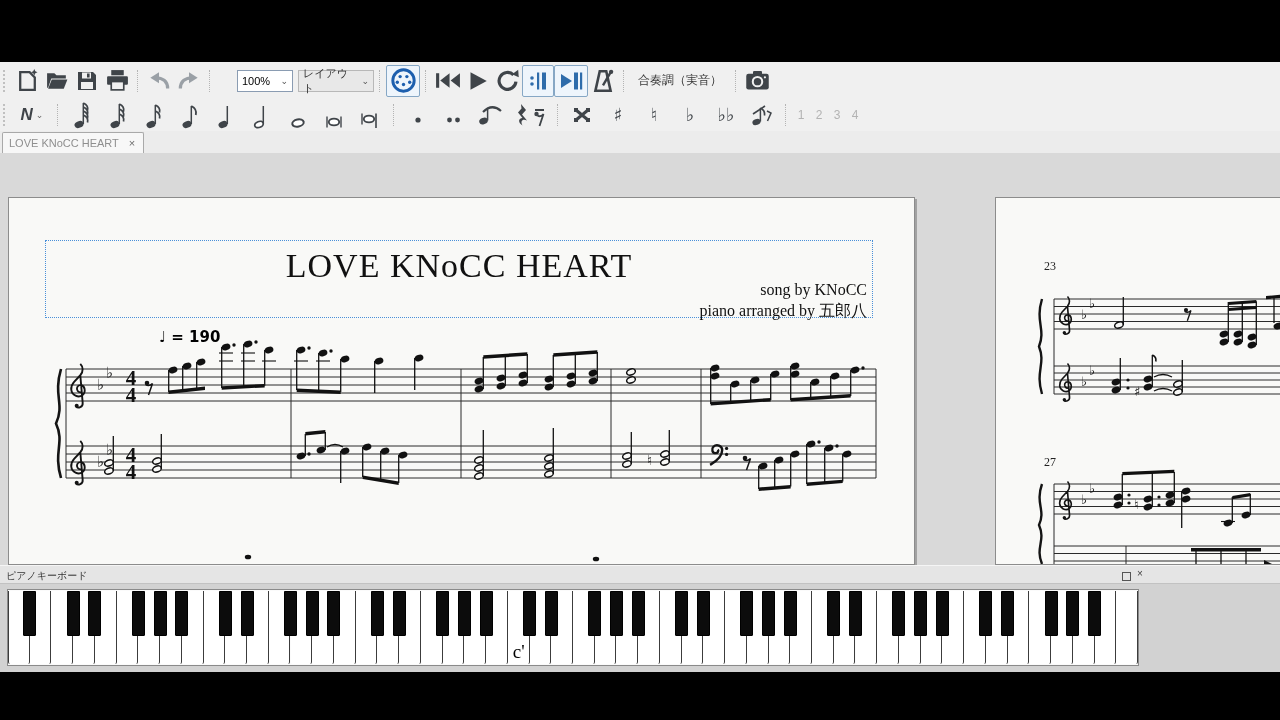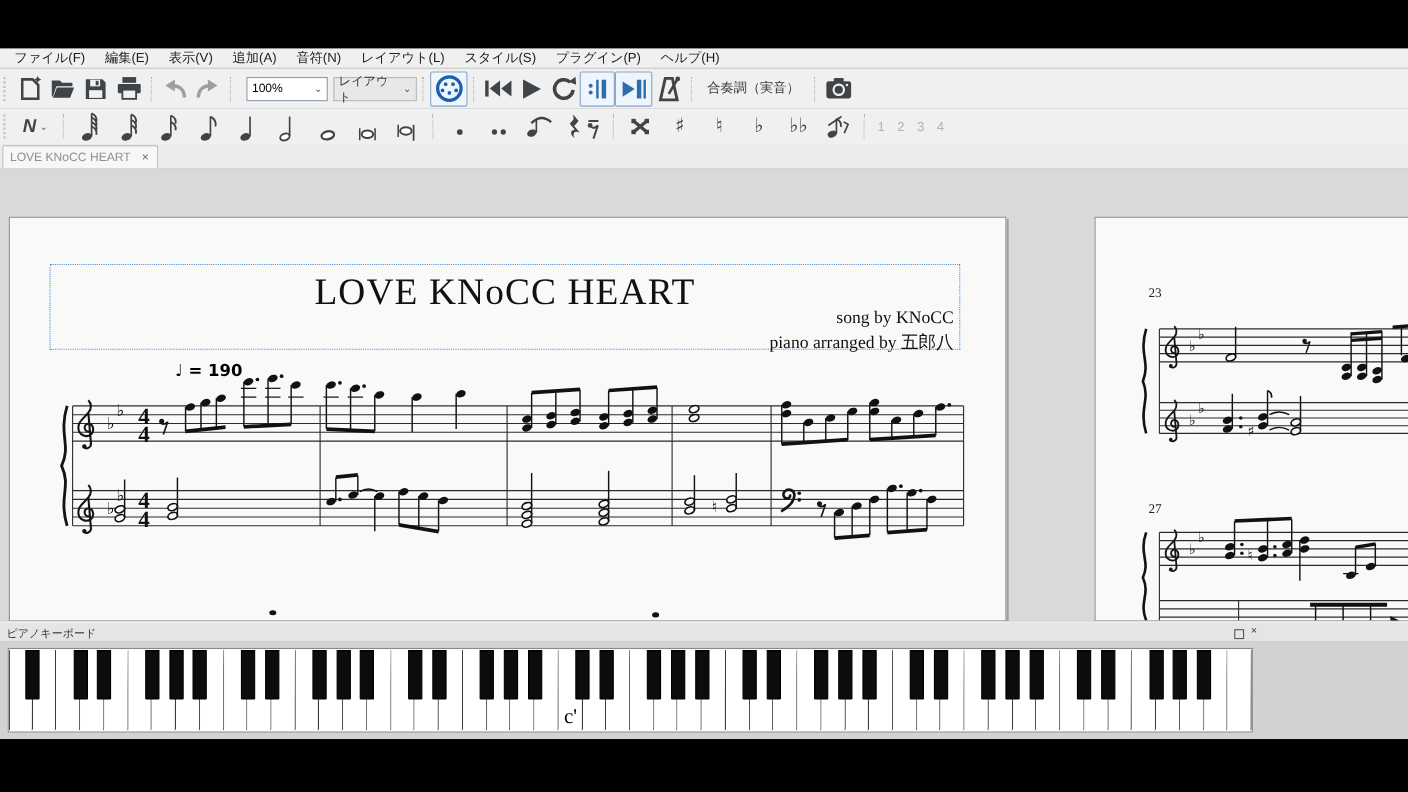--- a/index.html
+++ b/index.html
@@ -13,21 +13,21 @@
   #toolbar{left:0;top:62px;width:1280px;height:37px;background:#f0f0f0;display:flex;align-items:center}
   #notebar{left:0;top:99px;width:1280px;height:32px;background:#f0f0f0;display:flex;align-items:center;border-bottom:1px solid #e0e0e0}
   .tbtn{width:30px;height:30px;display:flex;align-items:center;justify-content:center;flex:0 0 auto}
   .nbtn{width:36px;height:28px;display:flex;align-items:center;justify-content:center;flex:0 0 auto}
   .checked{border:1px solid #86a7c5;background:#eef5fc;border-radius:2px;box-sizing:border-box}
   .sep{width:1px;height:22px;border-left:1px dotted #b4b4b4;margin:0 5px;flex:0 0 auto}
   .handle{width:3px;height:22px;border-left:2px dotted #c0c0c0;margin:0 4px 0 3px;flex:0 0 auto}
   .combo{height:22px;box-sizing:border-box;font-size:11px;display:flex;align-items:center;
     padding:0 4px;position:relative;flex:0 0 auto}
   .combo .arr{margin-left:auto;font-size:9px;color:#555;padding-left:10px}
-  #zoom-combo{width:74px;background:#fff;border:1px solid #8a9cb2;margin-left:8px}
+  #zoom-combo{width:56px;background:#fff;border:1px solid #8a9cb2;margin-left:21px}
   #view-combo{width:76px;background:#e8e8e8;border:1px solid #b8b8b8;margin-left:5px;color:#333}
   #concert-btn{font-size:12px;color:#3a3a3a;padding:3px 8px;flex:0 0 auto}
   .voice-num{font-size:12px;color:#b3b3b3;width:18px;text-align:center;flex:0 0 auto}
   .glyph{font-family:"DejaVu Sans",sans-serif;font-size:18px;color:#3f4449;line-height:1}
   
   #tabbar{left:0;top:131px;width:1280px;height:22px;background:#ececec;border-bottom:1px solid #bdbdbd}
   #tab-active{position:absolute;left:2px;top:1px;height:21px;width:142px;background:#f7f7f7;
     border:1px solid #a9a9a9;border-bottom:none;border-radius:2px 2px 0 0;display:flex;align-items:center;
     font-size:11px;color:#8f8f8f;padding:0 6px;box-sizing:border-box}
   #tab-active .close{margin-left:10px;color:#6e6e6e;font-size:11px}
@@ -65,31 +65,20 @@
     transform:translateX(-50%)}
   .blackbar{left:0;width:1280px;background:#000}
 </style>
 </head>
 <body>
 
 <div id="stage">
 
   <div class="abs blackbar" style="top:0;height:44px"></div>
 
-  <div class="abs" id="menubar">
-    <span class="menu-item">ファイル(F)</span>
-    <span class="menu-item">編集(E)</span>
-    <span class="menu-item">表示(V)</span>
-    <span class="menu-item">追加(A)</span>
-    <span class="menu-item">音符(N)</span>
-    <span class="menu-item">レイアウト(L)</span>
-    <span class="menu-item">スタイル(S)</span>
-    <span class="menu-item">プラグイン(P)</span>
-    <span class="menu-item">ヘルプ(H)</span>
-  </div>
 
   <div class="abs" id="toolbar">
     <div class="handle"></div>
     <div class="tbtn">
       <svg width="25" height="25" viewBox="0 0 24 24">
           <path d="M5 4h9l5 5v12H5z" fill="none" stroke="#3f4449" stroke-width="2.2"></path>
           <path d="M18.5 1l1 2.1 2.1 1-2.1 1-1 2.1-1-2.1-2.1-1 2.1-1z" fill="#3f4449"></path>
         </svg>
     </div>
     <div class="tbtn">

